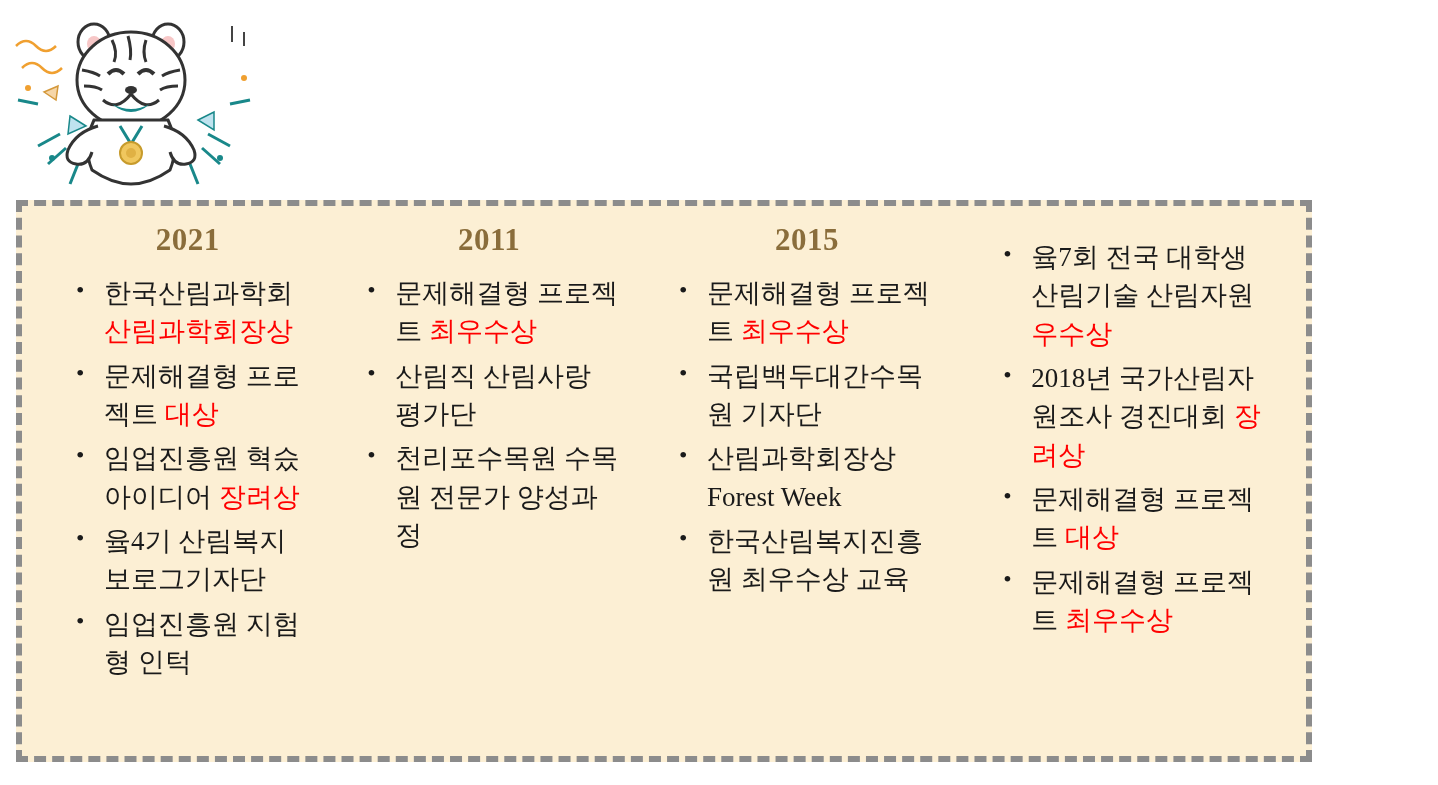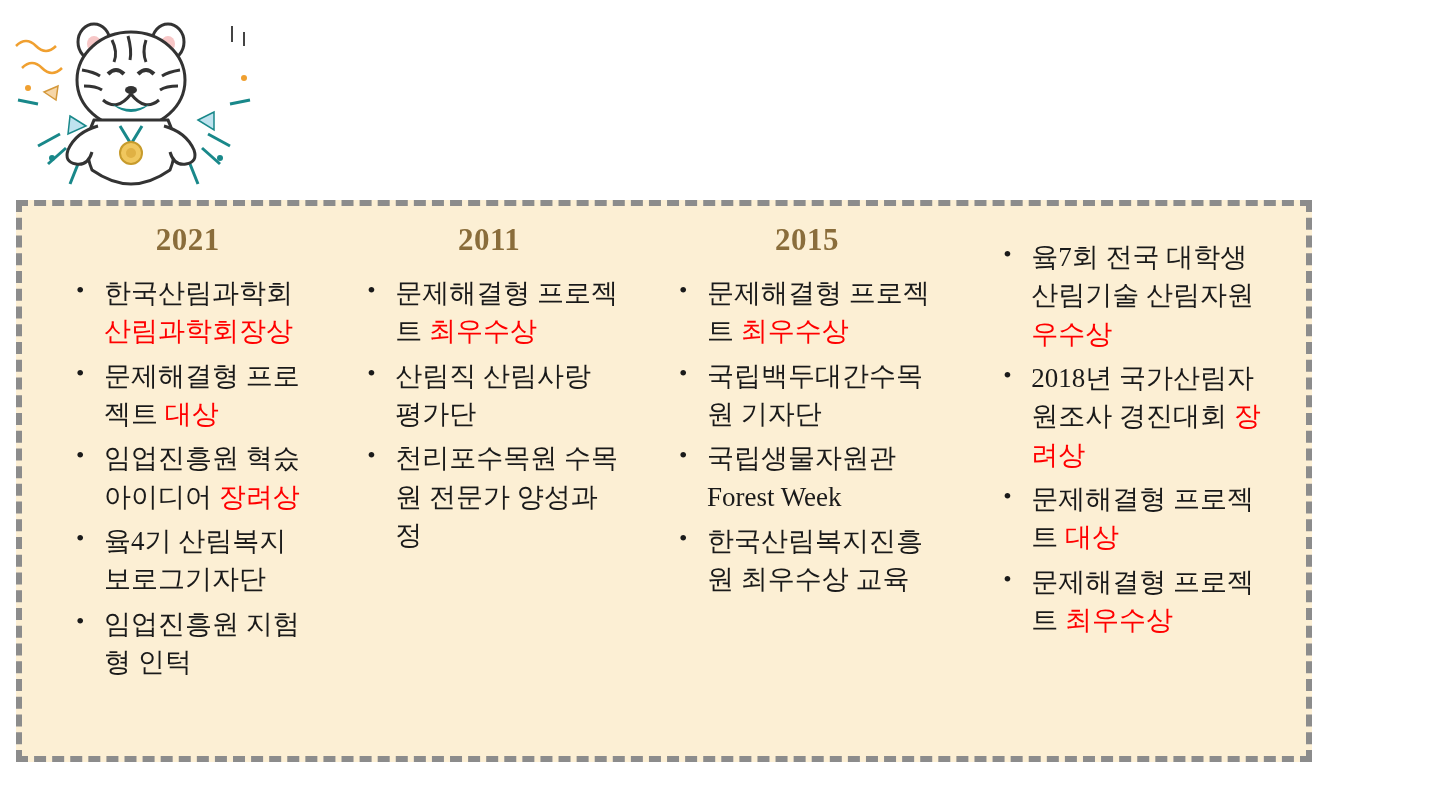--- a/index.html
+++ b/index.html
@@ -245,21 +245,21 @@
     <div class="col col-2019">
       <div class="year">2015</div>
       <ul class="items">
         <li>
           <span>문제해결형 프로젝트 </span><span class="award">최우수상</span>
         </li>
         <li>
           <span>국립백두대간수목원 기자단</span><span class="award"></span>
         </li>
         <li>
-          <span>국립생물자원관 Forest Week</span><span class="award"></span>
+          <span>산림과학회장상 Forest Week</span><span class="award"></span>
         </li>
         <li>
           <span>한국산림복지진흥원 최우수상 교육</span><span class="award"></span>
         </li>
       </ul>
     </div>
 
     <div class="col col-2018">
       <ul class="items">
         <li>

